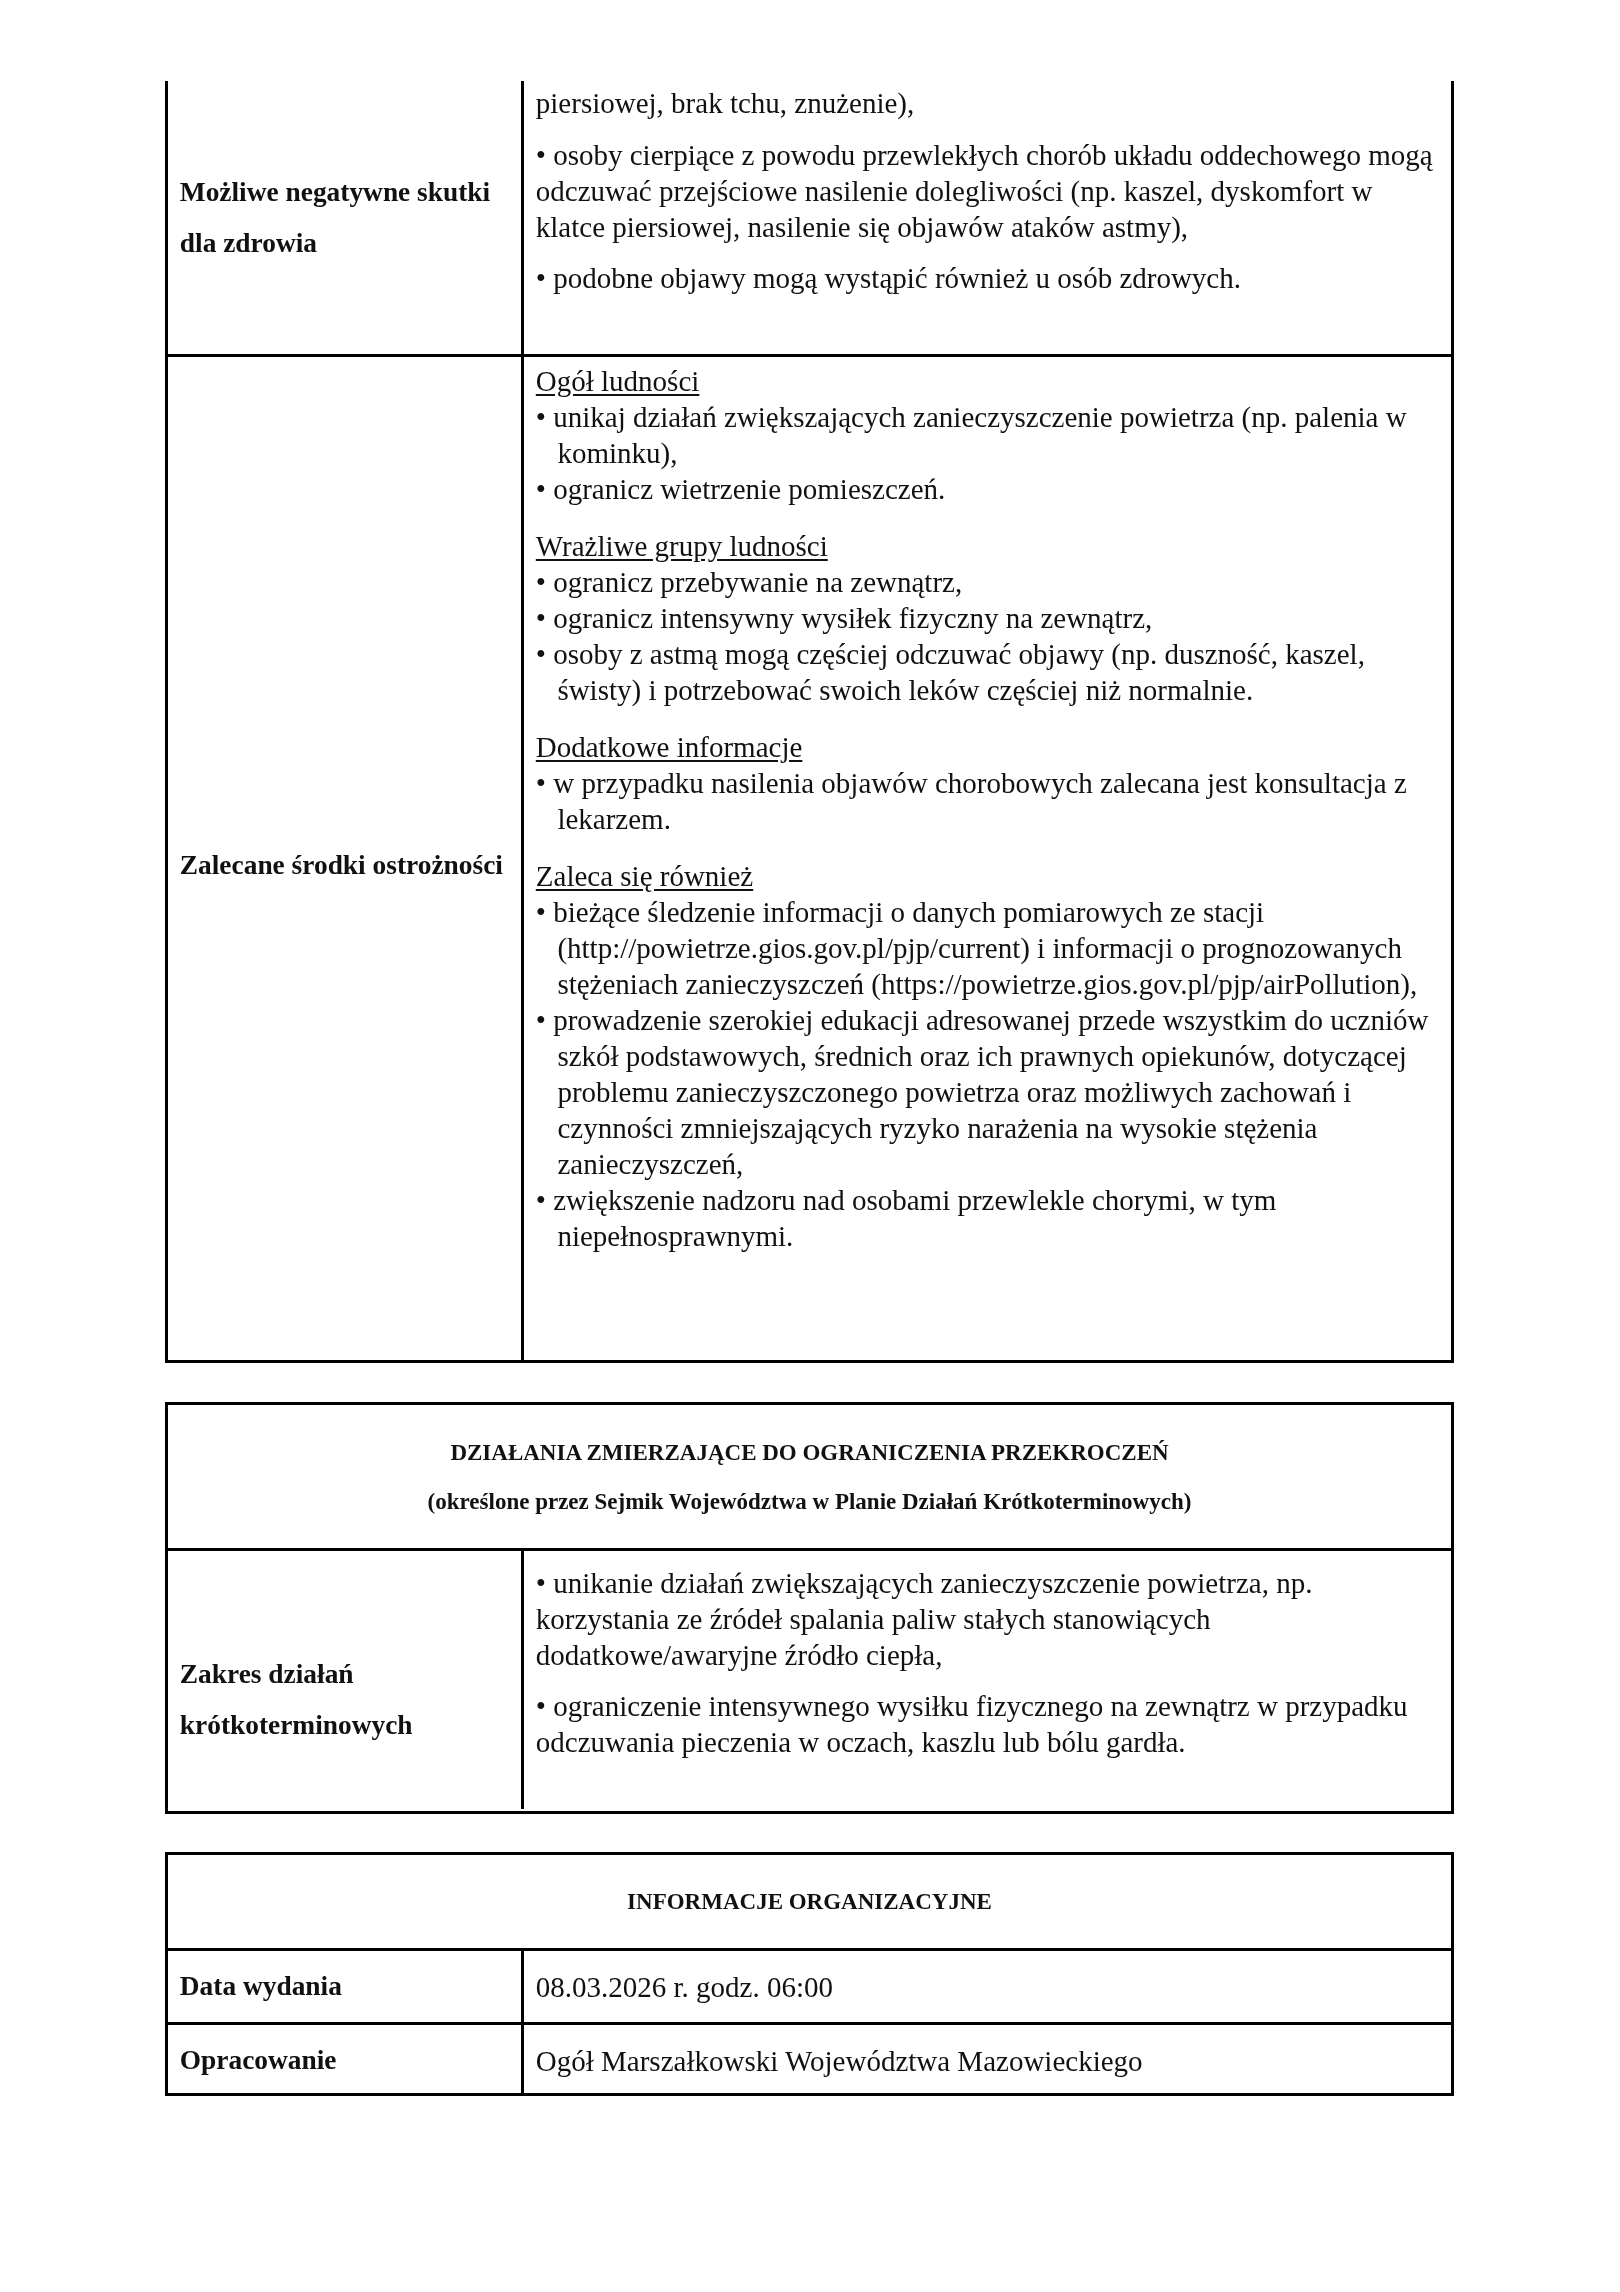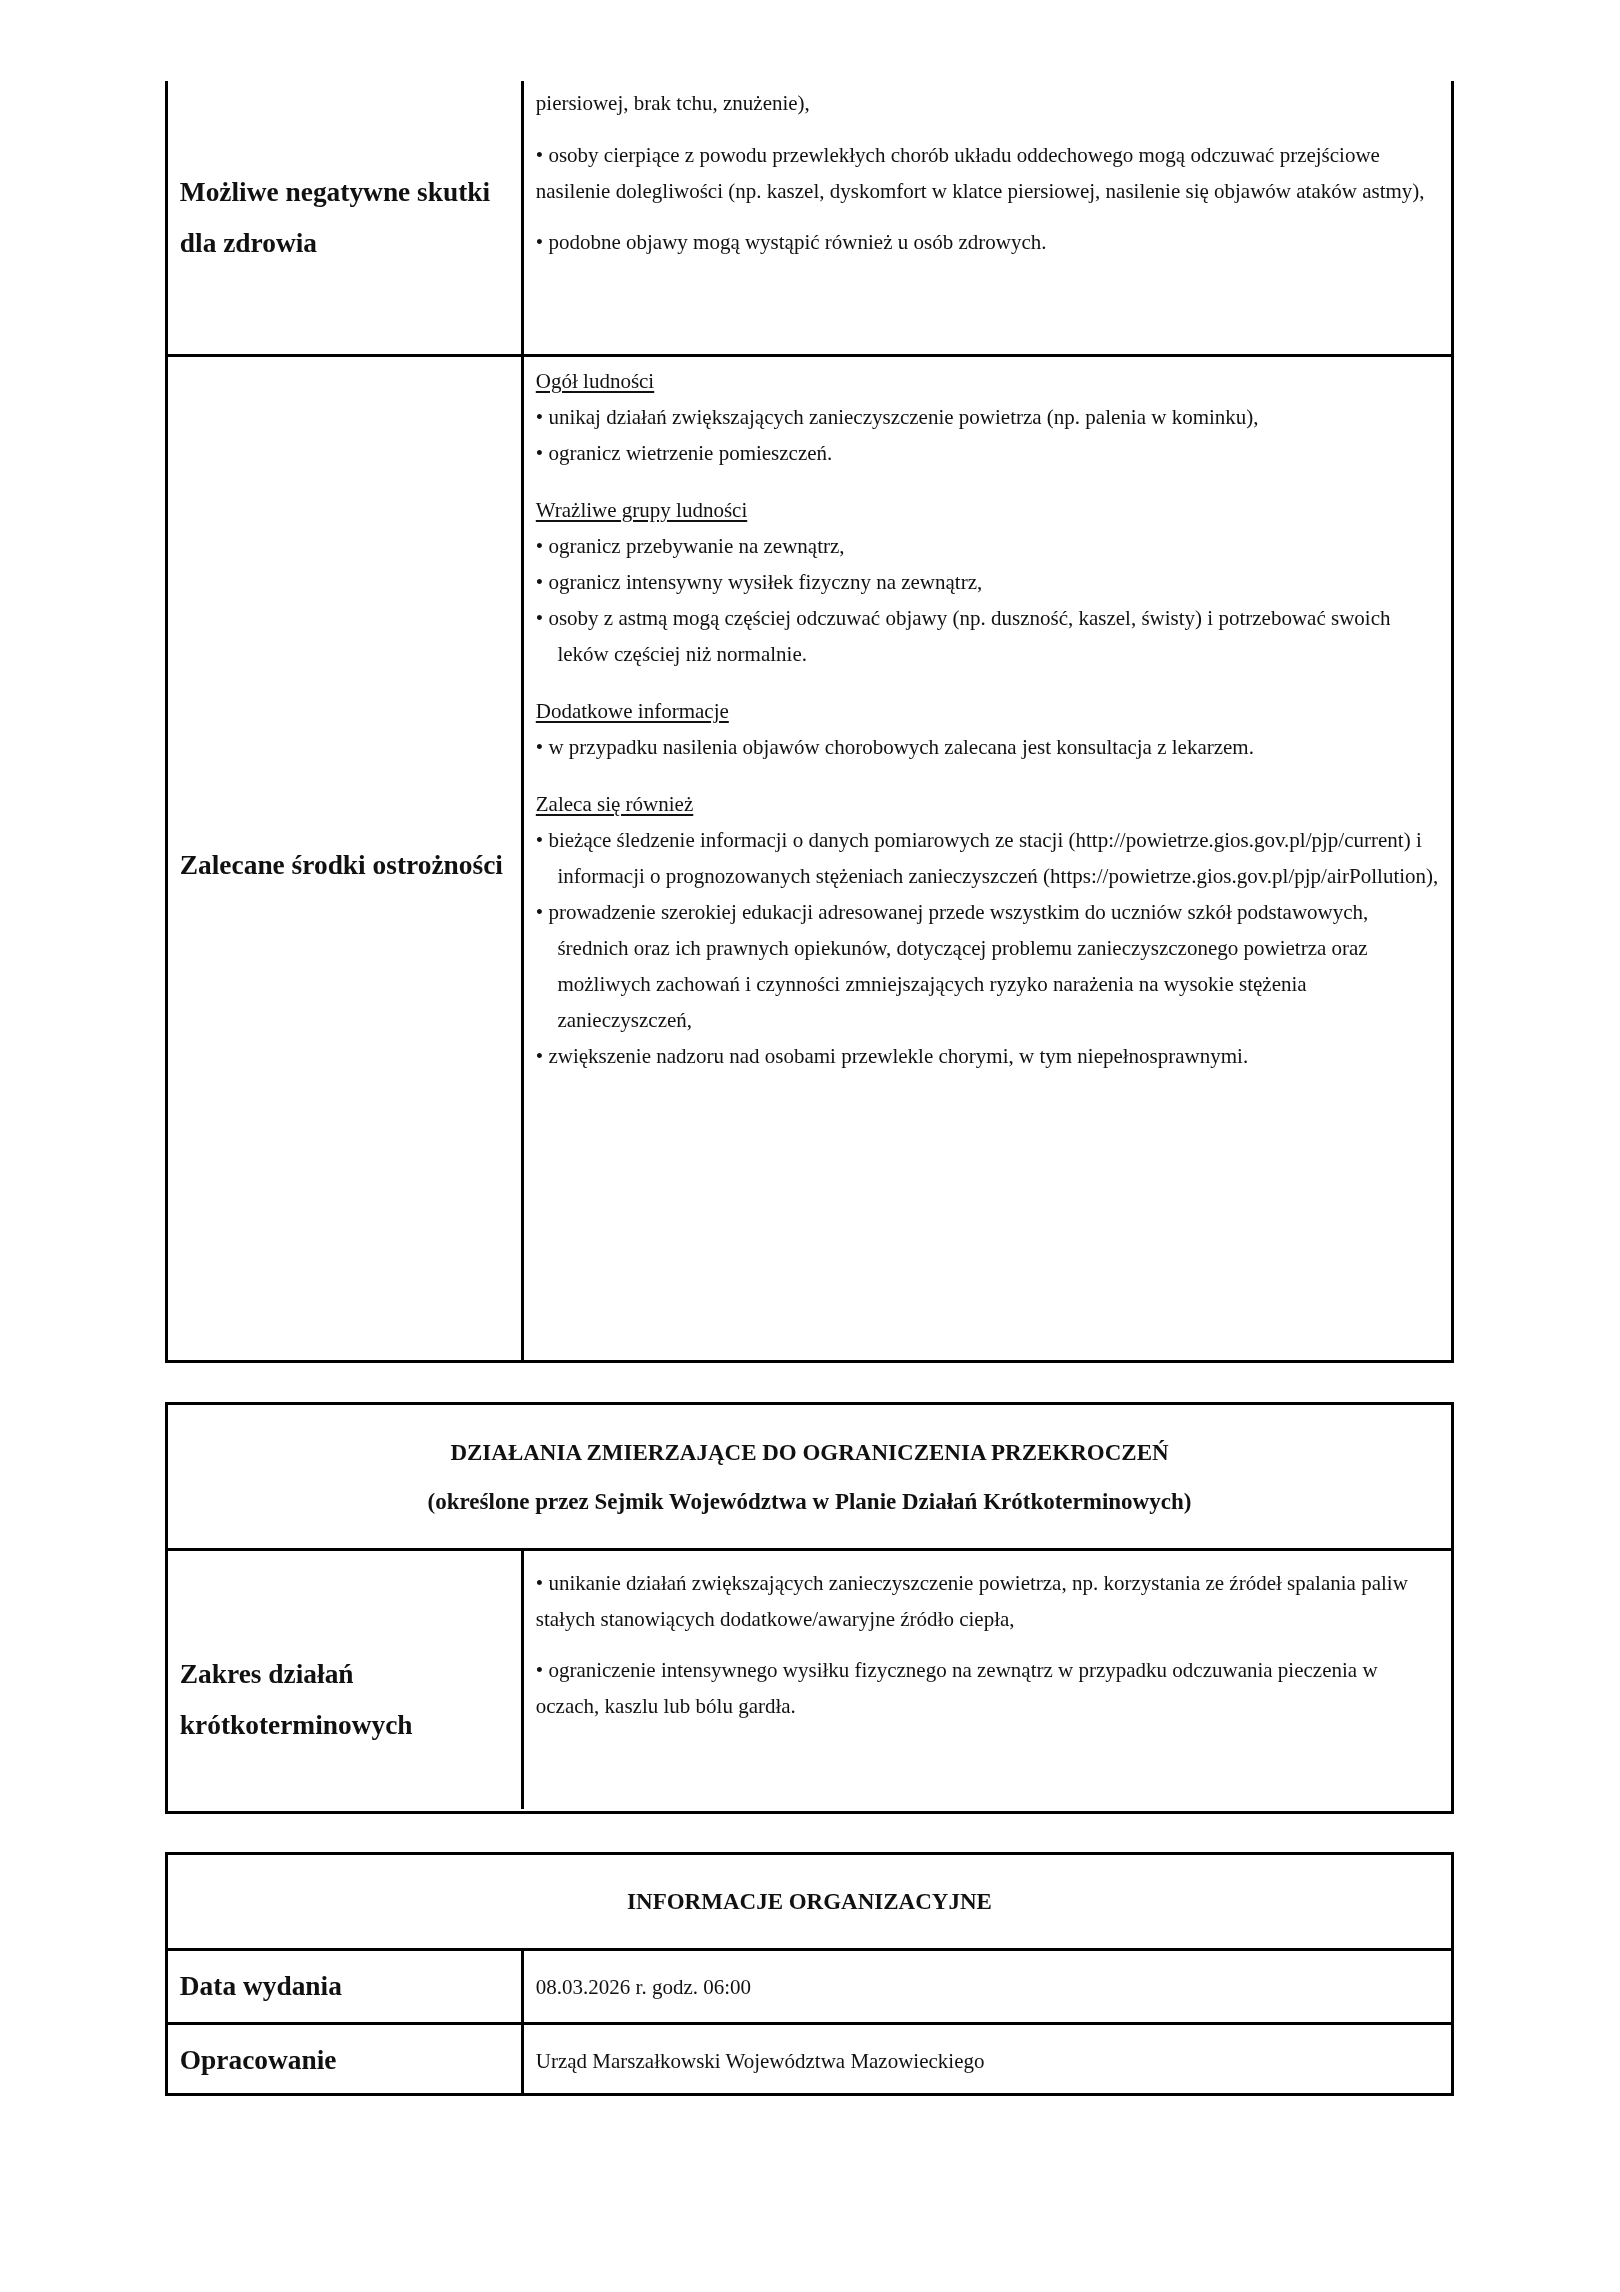--- a/index.html
+++ b/index.html
@@ -15,21 +15,21 @@
     .row { display: flex; box-sizing: border-box; }
     .row + .row { border-top: 3.9px solid #000; }
     .lab {
       width: 356px; flex: none; box-sizing: border-box;
       border-right: 3.9px solid #000;
       font-weight: bold; font-size: 27.4px; line-height: 51px;
       padding: 0 11.8px; display: flex; align-items: center;
     }
     .val {
       flex: 1; box-sizing: border-box; padding: 5.9px 11.8px 7.8px 11.8px;
-      font-size: 21px; line-height: 36px;
+      font-size: 29px; line-height: 36px;
     }
     .val p { margin: 0; }
     .val p + p { margin-top: 15.7px; }
     .sec + .sec { margin-top: 21px; }
     .sec-title { text-decoration: underline; text-underline-offset: 2.9px; }
     .bl { padding-left: 21.6px; text-indent: -21.6px; }
     .hdr {
       text-align: center; font-weight: bold; font-size: 23px;
       display: flex; flex-direction: column; justify-content: center; align-items: center;
     }
@@ -107,16 +107,16 @@
 </div>
 
 <div class="tbl" id="t3">
   <div class="row hdr">INFORMACJE ORGANIZACYJNE</div>
   <div class="row rr">
     <div class="lab">Data wydania</div>
     <div class="val">08.03.2026 r. godz. 06:00</div>
   </div>
   <div class="row rr">
     <div class="lab">Opracowanie</div>
-    <div class="val">Urząd Marszałkowski Województwa Mazowieckiego</div>
+    <div class="val">Ogół Marszałkowski Województwa Mazowieckiego</div>
   </div>
 </div>
 
 
 </body></html>

